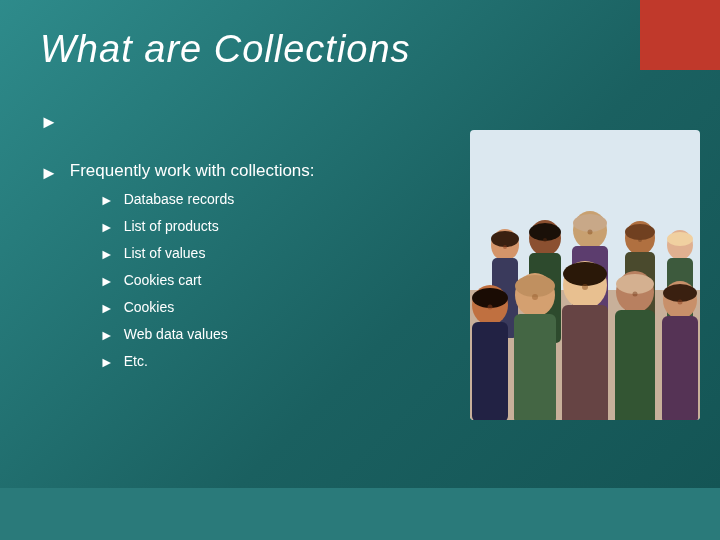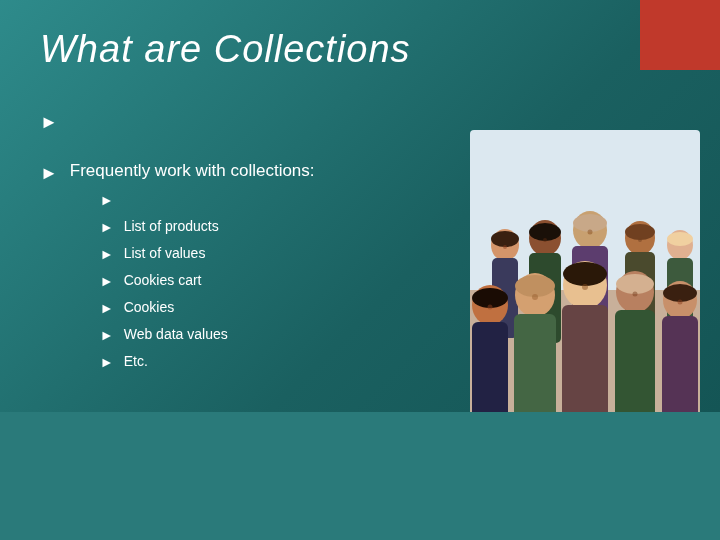--- a/index.html
+++ b/index.html
@@ -8,21 +8,21 @@
       width: 720px;
       height: 540px;
       overflow: hidden;
       font-family: 'Segoe UI', Arial, sans-serif;
       background: #2a7a7a;
       position: relative;
     }
 
     .slide {
       width: 720px;
-      height: 412px;
+      height: 488px;
       background: linear-gradient(135deg, #2e8b8b 0%, #1a6060 60%, #145555 100%);
       position: relative;
       overflow: hidden;
       padding-left: 12px;
     }
 
     
     .corner-decoration {
       position: absolute;
       top: 0;
@@ -125,20 +125,21 @@
     </div>
 
     <div class="bullet-main">
       <span class="arrow">►</span>
       <div>
         <span>Frequently work with collections:</span>
         <div class="sub-list">
 
           <div class="bullet-sub">
             <span class="arrow">►</span>
+            <span>Database records</span>
           </div>
 
           <div class="bullet-sub">
             <span class="arrow">►</span>
             <span>List of products</span>
           </div>
 
           <div class="bullet-sub">
             <span class="arrow">►</span>
             <span>List of values</span>

